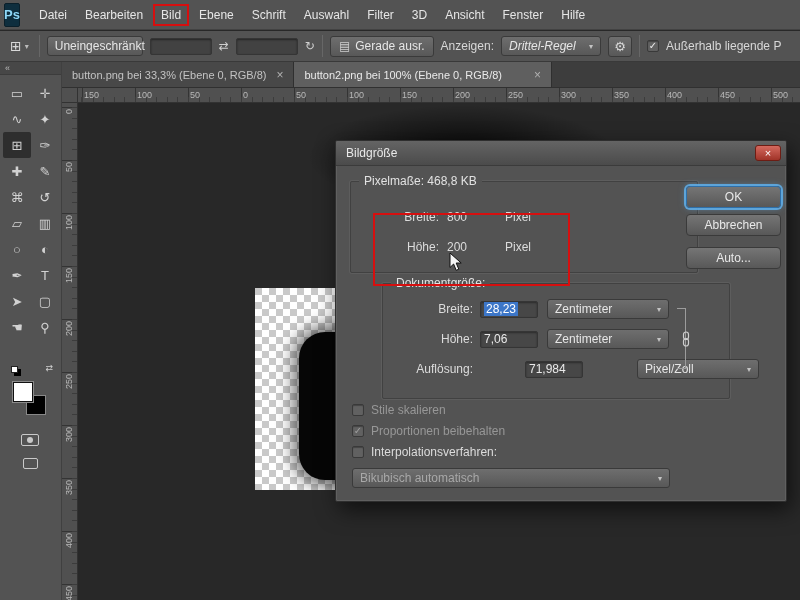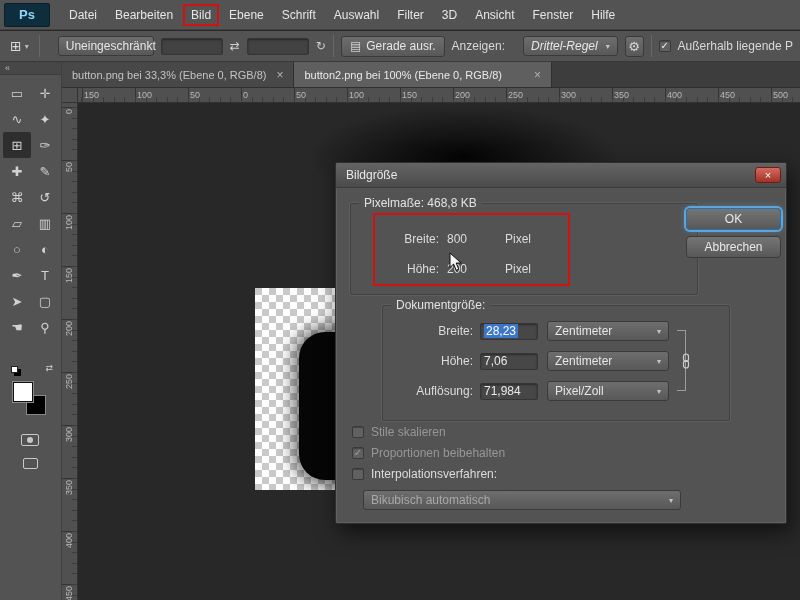--- a/index.html
+++ b/index.html
@@ -3,38 +3,38 @@
 <meta charset="utf-8">
 <style>
   * { margin:0; padding:0; box-sizing:border-box; }
   body { background:#1e1e1e; font-family:"Liberation Sans","DejaVu Sans",sans-serif; }
   .app { position:relative; width:800px; height:600px; background:#282828; overflow:hidden;
          font-family:"Liberation Sans","DejaVu Sans",sans-serif; font-size:12px; color:#dcdcdc; }
 
   
   .menubar { position:absolute; top:0; left:0; right:0; height:30px; background:#535353;
              border-bottom:1px solid #424242; display:flex; align-items:center; z-index:20; }
-  .pslogo { width:46px; height:24px; margin:0 10px 0 4px; background:#0e2e3e; color:#8ed8f8;
+  .pslogo { width:16px; height:24px; margin:0 10px 0 4px; background:#0e2e3e; color:#8ed8f8;
             font-weight:bold; font-size:13px; display:flex; align-items:center; justify-content:center;
             border:1px solid #0a1f2a; border-radius:2px; }
   .menus { display:flex; align-items:center; height:100%; }
   .menu-item { padding:4px 9px; color:#e6e6e6; font-size:12px; }
   .menu-item[data-active="true"] { border:2px solid #d60f0f; padding:2px 6px; margin:0 1px; }
 
   
   .optionsbar { position:absolute; top:31px; left:0; right:0; height:31px; background:#535353;
                 border-bottom:1px solid #393939; display:flex; align-items:center; gap:7px;
                 padding:0 7px; z-index:20; white-space:nowrap; overflow:hidden; }
   .ob-tool { display:flex; align-items:center; gap:3px; padding:2px 3px; }
   .crop-glyph { font-size:14px; color:#d8d8d8; }
   .mini-arrow { font-size:8px; color:#bbb; }
   .ob-sep { width:1px; height:22px; background:#3e3e3e; border-right:1px solid #676767; flex:none; }
   .combo { display:flex; align-items:center; justify-content:space-between; gap:8px; height:20px;
            padding:0 7px; background:linear-gradient(#6e6e6e,#585858); border:1px solid #3a3a3a;
-           border-radius:3px; color:#e6e6e6; font-size:12px;margin-left:11px; }
+           border-radius:3px; color:#e6e6e6; font-size:12px; }
   .combo .arrow { font-size:8px; color:#c4c4c4; }
   .ob-preset { width:96px; }
   .ob-field { width:62px; height:17px; background:#424242; border:1px solid #353535; border-radius:2px;
               box-shadow:inset 0 1px 2px rgba(0,0,0,.45); color:#e6e6e6; font-size:12px; padding:0 4px;
               font-family:inherit; }
   .ob-ico { color:#cfcfcf; font-size:12px; }
   .ob-btn { display:flex; align-items:center; gap:5px; height:21px; padding:0 8px;
             background:linear-gradient(#6e6e6e,#585858); border:1px solid #3a3a3a; border-radius:3px;
             color:#e6e6e6; font-size:12px; font-family:inherit; }
   .ob-label { color:#d8d8d8; }
@@ -100,21 +100,21 @@
   .canvas { position:absolute; left:16px; top:41px; right:0; bottom:0; background:#282828; overflow:hidden; }
   .doc-glow { position:absolute; left:230px; top:2px; width:310px; height:105px;
               background:radial-gradient(ellipse closest-side, rgba(0,0,0,.9), rgba(0,0,0,0)); }
   .checker { position:absolute; left:177px; top:185px; width:160px; height:202px;
              background:conic-gradient(#ffffff 0 90deg,#c9c9c9 90deg 180deg,#ffffff 180deg 270deg,#c9c9c9 270deg);
              background-size:14px 14px; overflow:hidden; }
   .btn-shape { position:absolute; left:44px; top:44px; width:130px; height:148px; background:#060606;
                border-radius:26px 0 0 26px; box-shadow:0 0 16px 6px rgba(0,0,0,.55); }
 
   
-  .dialog { position:absolute; left:335px; top:162px; width:452px; height:362px; background:#535353;
+  .dialog { position:absolute; left:335px; top:140px; width:452px; height:362px; background:#535353;
             border:1px solid #2e2e2e; border-radius:2px; z-index:50;
             box-shadow:4px 8px 22px rgba(0,0,0,.6), inset 0 0 0 1px #606060; }
   .dlg-title { position:absolute; left:0; right:0; top:0; height:25px;
                background:linear-gradient(#646464,#4b4b4b); border-bottom:1px solid #3b3b3b;
                display:flex; align-items:center; padding:0 10px; color:#e9e9e9; border-radius:2px 2px 0 0; }
   .dlg-close { position:absolute; right:5px; top:4px; width:26px; height:16px;
                background:linear-gradient(#d4695e,#a03328); border:1px solid #6d1d14; border-radius:3px;
                display:flex; align-items:center; justify-content:center; color:#fff; font-size:11px; line-height:1; }
   .group { position:absolute; left:14px; width:348px; border:1px solid #414141; border-radius:2px;
            box-shadow:0 0 0 1px rgba(255,255,255,.06); }
@@ -346,20 +346,21 @@
       </div>
       <div class="px-row" style="top:56px;">
         <span class="px-label">Höhe:</span>
         <span class="px-value">200</span>
         <span class="px-unit">Pixel</span>
       </div>
     </div>
 
     <button class="btn default" style="top:45px;">OK</button>
     <button class="btn" style="top:73px;">Abbrechen</button>
+    <button class="btn" style="top:106px;">Auto...</button>
 
     <div class="group doc-group">
       <span class="group-label">Dokumentgröße:</span>
       <div class="dg-row" style="top:15px;">
         <span class="dg-label">Breite:</span>
         <span class="dg-input">
           <span class="sel">28,23</span>
         </span>
         <div class="combo dg-combo">
           <span>Zentimeter</span>
@@ -369,21 +370,21 @@
       <div class="dg-row" style="top:45px;">
         <span class="dg-label">Höhe:</span>
         <span class="dg-input">
           <span>7,06</span>
         </span>
         <div class="combo dg-combo">
           <span>Zentimeter</span>
           <span class="arrow">▾</span>
         </div>
       </div>
-      <div class="dg-row" style="top:75px;">
+      <div class="dg-row" style="top:75px;gap:45px;">
         <span class="dg-label">Auflösung:</span>
         <span class="dg-input">
           <span>71,984</span>
         </span>
         <div class="combo dg-combo">
           <span>Pixel/Zoll</span>
           <span class="arrow">▾</span>
         </div>
       </div>
       <div class="link-bracket">

